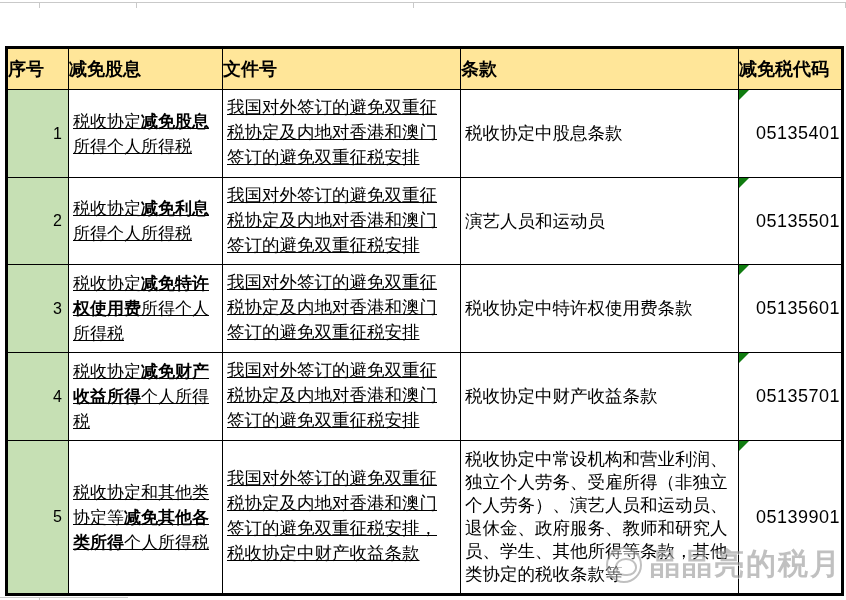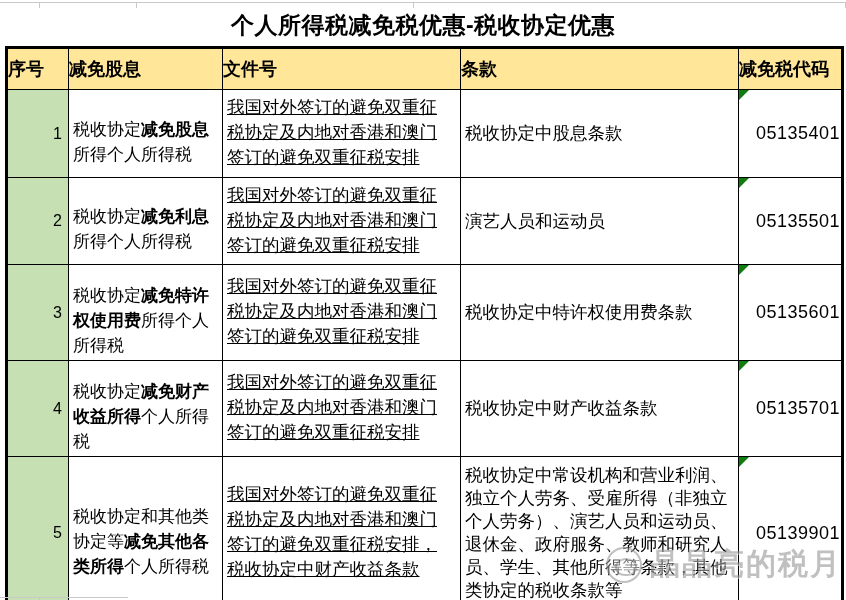--- a/index.html
+++ b/index.html
@@ -63,22 +63,23 @@
     height:42px;
   }
   td.no{
     background:var(--index-bg);
     text-align:right;
     padding-right:6px;
     font-size:16px;
   }
   td.item{
     font-size:17px;line-height:25px;
-    padding:18px 8px 2px 4px;
+    padding:2px 8px 2px 4px;
     word-break:break-all;
+    text-decoration:underline;
   }
   td.item b{font-weight:700;}
   td.doc{
     font-size:17.5px;line-height:25px;
     padding:0 10px 2px 4px;
     word-break:break-all;
     text-decoration:underline;
   }
   td.clause{
     font-size:17.5px;line-height:23px;
@@ -136,21 +137,20 @@
 
 <div class="stage">
 
   <div class="gridline-top">
     <span class="tick" style="left:39px"></span>
     <span class="tick" style="left:136px"></span>
     <span class="tick" style="left:413px"></span>
     <span class="tick" style="left:845px"></span>
   </div>
 
-  <div class="title">个人所得税减免税优惠-税收协定优惠</div>
 
   <table class="tax">
     <colgroup>
       <col style="width:62px">
         <col style="width:154px">
         <col style="width:238px">
         <col style="width:278px">
         <col style="width:104px">
     </colgroup>
     <thead>

